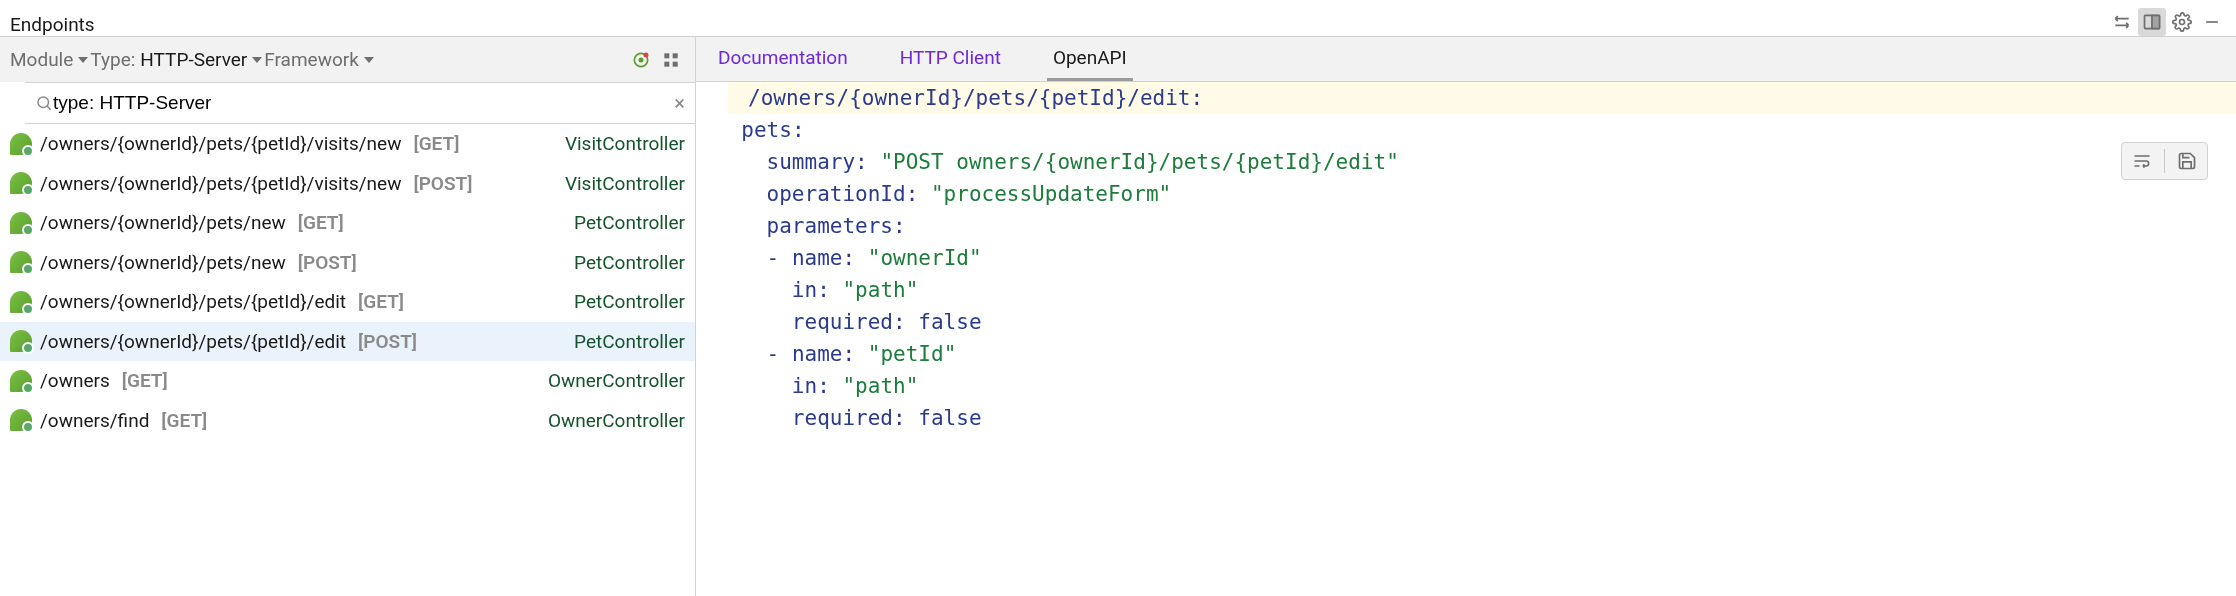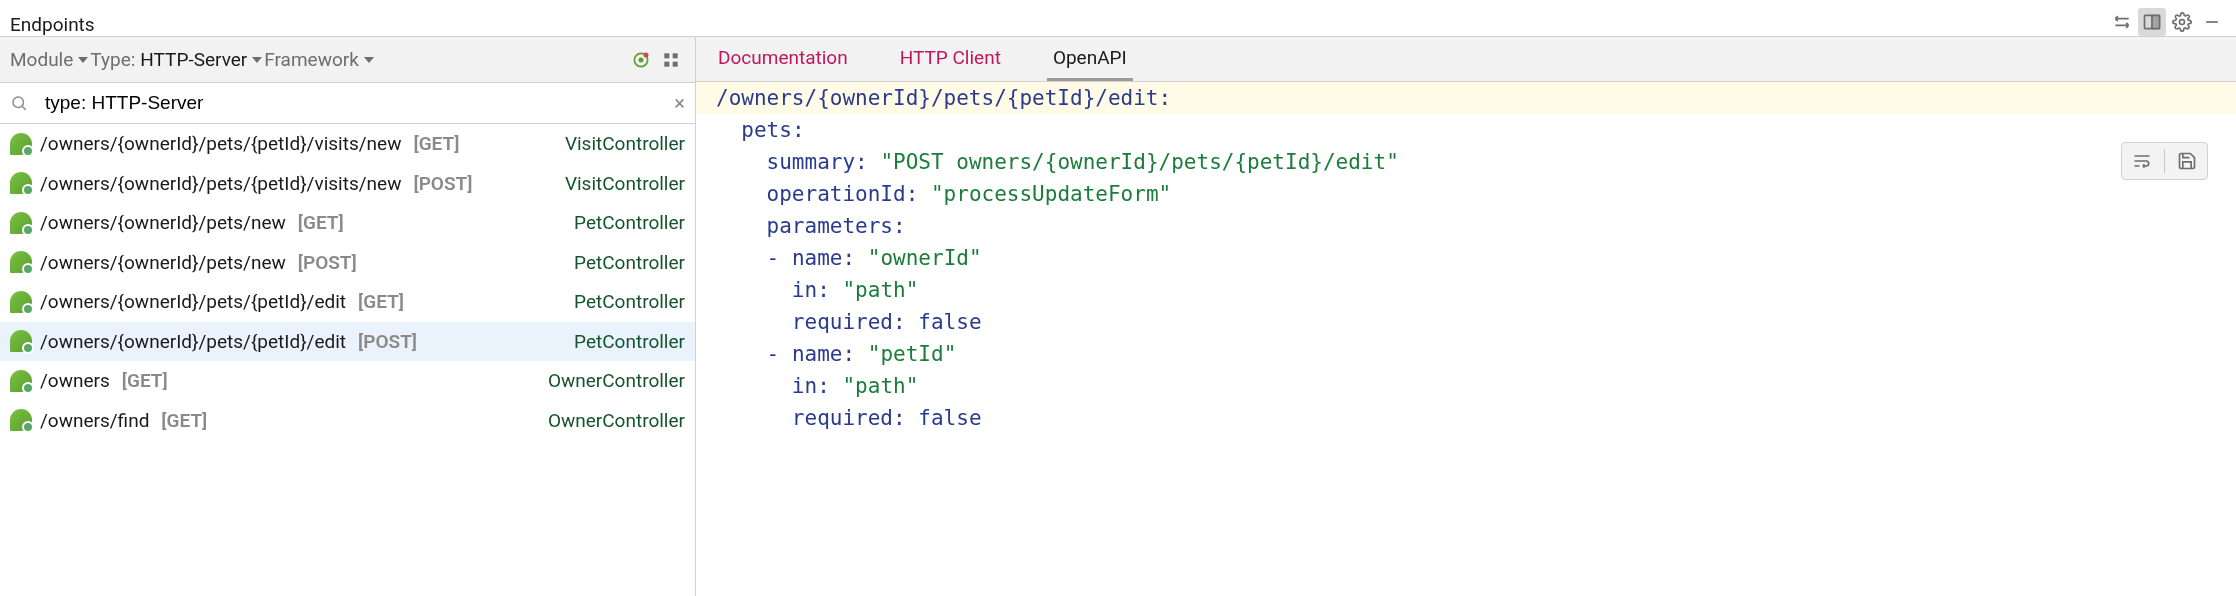--- a/index.html
+++ b/index.html
@@ -81,21 +81,22 @@
     }
     .filterbar .spacer { flex: 1; }
     
     .searchbar {
       display: flex;
       align-items: center;
       height: 42px;
       padding: 0 10px;
       border-top: 1px solid #d1d1d1;
       border-bottom: 1px solid #d1d1d1;
-      gap: 17px;
+      gap: 0;
+      margin-left: 25px;
     }
     .search-icon { color: #8a8a8a; width:18px; height:18px; }
     .searchbar input {
       flex: 1;
       border: none;
       outline: none;
       font-size: 19px;
       background: transparent;
     }
     .clear-x { color: #8a8a8a; cursor: pointer; font-size:20px; }
@@ -137,37 +138,37 @@
       border-top: 1px solid #d1d1d1;
       border-bottom: 1px solid #d1d1d1;
       background: #f2f2f2;
       padding: 0 16px;
       gap: 40px;
     }
     .tab {
       height: 100%;
       display: inline-flex;
       align-items: center;
-      color: #be185d;
+      color: #6d28d9;
       cursor: pointer;
       border-bottom: 3px solid transparent;
       padding: 0 6px;
     }
     .tab.active { color: #1a1a1a; border-bottom-color: #9a9a9a; }
     
     .editor {
       flex: 1;
       font-family: "SF Mono", Menlo, Consolas, monospace;
       font-size: 21px;
       line-height: 32px;
       overflow: hidden;
       position: relative;
     }
     .line { white-space: pre; padding-left: 20px; position:relative; }
-    .line.firstline { background: #fffbe6; }
+    .line.firstline { background: #fffbe6; margin-left: 32px; }
     .guide { color: #d8d8d8; }
     .k-key { color: #2a3b8f; }
     .k-str { color: #1c7c3a; }
     .k-colon { color: #2a3b8f; }
     .k-dash { color: #2a3b8f; }
     .k-bool { color: #2a3b8f; }
     
     .float-tb {
       position: absolute;
       top: 60px; right: 28px;

